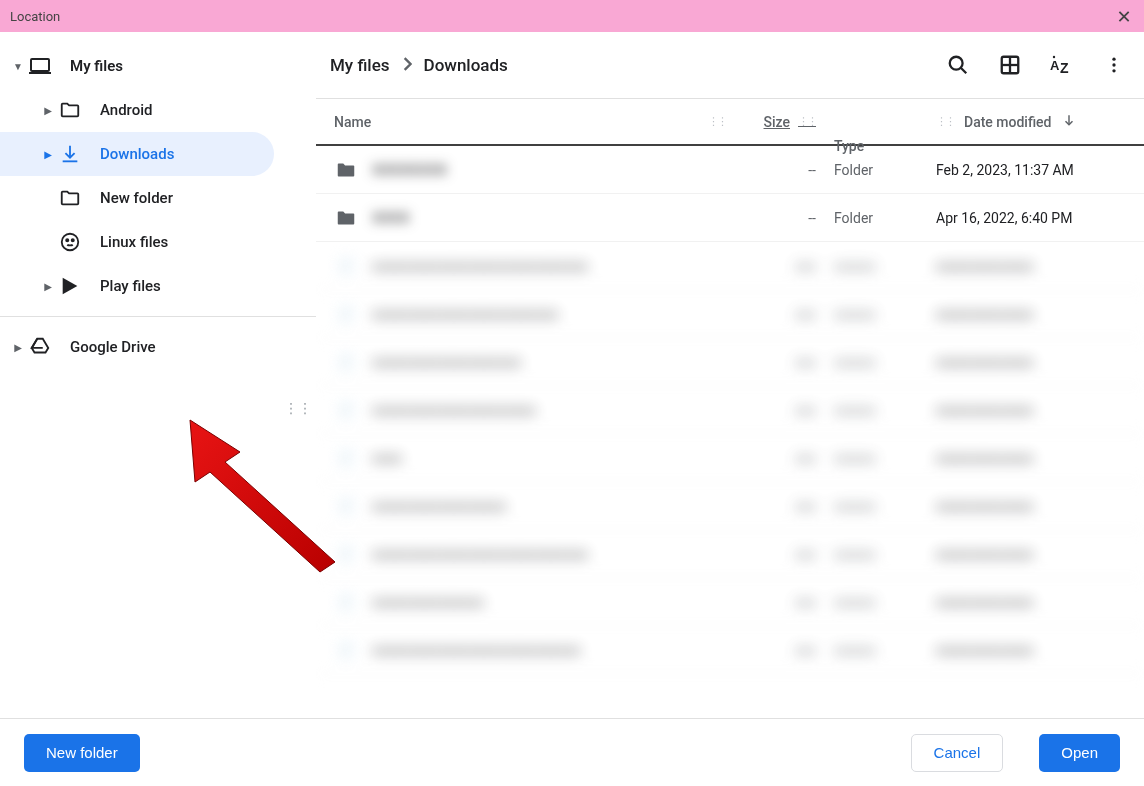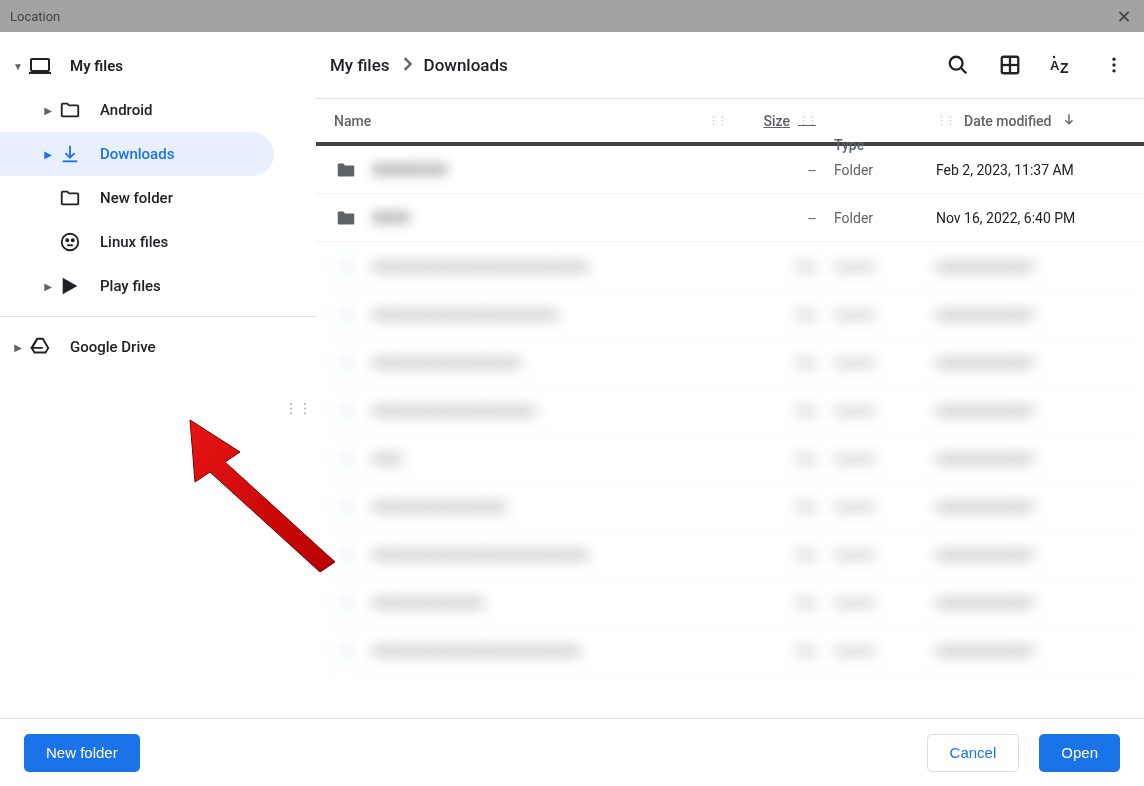--- a/index.html
+++ b/index.html
@@ -8,21 +8,21 @@
   font-size: 14px;
   color: #202124;
   width: 1144px;
   height: 786px;
   background: #fff;
   overflow: hidden;
   position: relative;
 }
 .titlebar {
   height: 32px;
-  background: #a3a3a3;
+  background: #f9a8d4;
   display: flex;
   align-items: center;
   padding: 0 10px;
   justify-content: space-between;
 }
 .titlebar-title { font-size: 13px; color: #444; }
 .titlebar-close { font-size: 18px; color: #444; cursor: pointer; width: 20px; text-align: center; }
 
 .main-area {
   display: flex;
@@ -127,21 +127,21 @@
   justify-content: center;
   cursor: pointer;
   color: #202124;
 }
 
 .table-header {
   display: flex;
   align-items: center;
   height: 48px;
   border-top: 1px solid #e0e0e0;
-  border-bottom: 4px solid #404040;
+  border-bottom: 2px solid #404040;
   padding: 0 18px;
   color: #5f6368;
   font-size: 14px;
   font-weight: 500;
 }
 .col-name { flex: 1; display: flex; align-items: center; justify-content: space-between; padding-right: 10px;}
 .col-size { width: 80px; text-align: right; display: flex; justify-content: flex-end; align-items: center; gap: 8px; text-decoration: underline;}
 .col-type { width: 120px; padding-left: 18px; display: flex; align-items: center; gap: 8px; margin-top: 48px;}
 .col-date { width: 190px; display: flex; align-items: center; gap: 10px;}
 .grip { color: #bdc1c6; font-size: 11px; cursor: col-resize; letter-spacing: -2px; }
@@ -186,21 +186,21 @@
   font-size: 15px;
   font-weight: 500;
   cursor: pointer;
   display: inline-flex;
   align-items: center;
   justify-content: center;
   border: none;
 }
 .btn-primary { background: #1a73e8; color: #fff; }
 .btn-text { background: transparent; color: #1a73e8; border: 1px solid #dadce0; }
-.footer-right { display: flex; gap: 20px; }
+.footer-right { display: flex; gap: 36px; }
 
 .arrow-annotation {
   position: absolute;
   left: 170px;
   top: 412px;
   pointer-events: none;
   z-index: 100;
 }
 </style>
 </head>
@@ -382,21 +382,21 @@
         <div class="fname">
           <span class="ficon">
             <svg width="22" height="22" viewBox="0 0 24 24" fill="#5f6368">
                 <path d="M3 6a1 1 0 011-1h5l2 2h9a1 1 0 011 1v10a1 1 0 01-1 1H4a1 1 0 01-1-1V6z"></path>
               </svg>
           </span>
           <span class="fname-text blurred">XXXX</span>
         </div>
         <div class="fsize">--</div>
         <div class="ftype">Folder</div>
-        <div class="fdate">Nov 16, 2022, 6:40 PM</div>
+        <div class="fdate">Apr 16, 2022, 6:40 PM</div>
       </div>
 
       <div class="file-row blurred-row">
           <div class="fname">
             <span class="ficon">📄</span>
             <span class="fname-text">xxxxxxxxxxxxxxxxxxxxxxxxxxxxx</span>
           </div>
           <div class="fsize">xxx</div>
           <div class="ftype">xxxxxx</div>
           <div class="fdate">xxxxxxxxxxxxxx</div>

